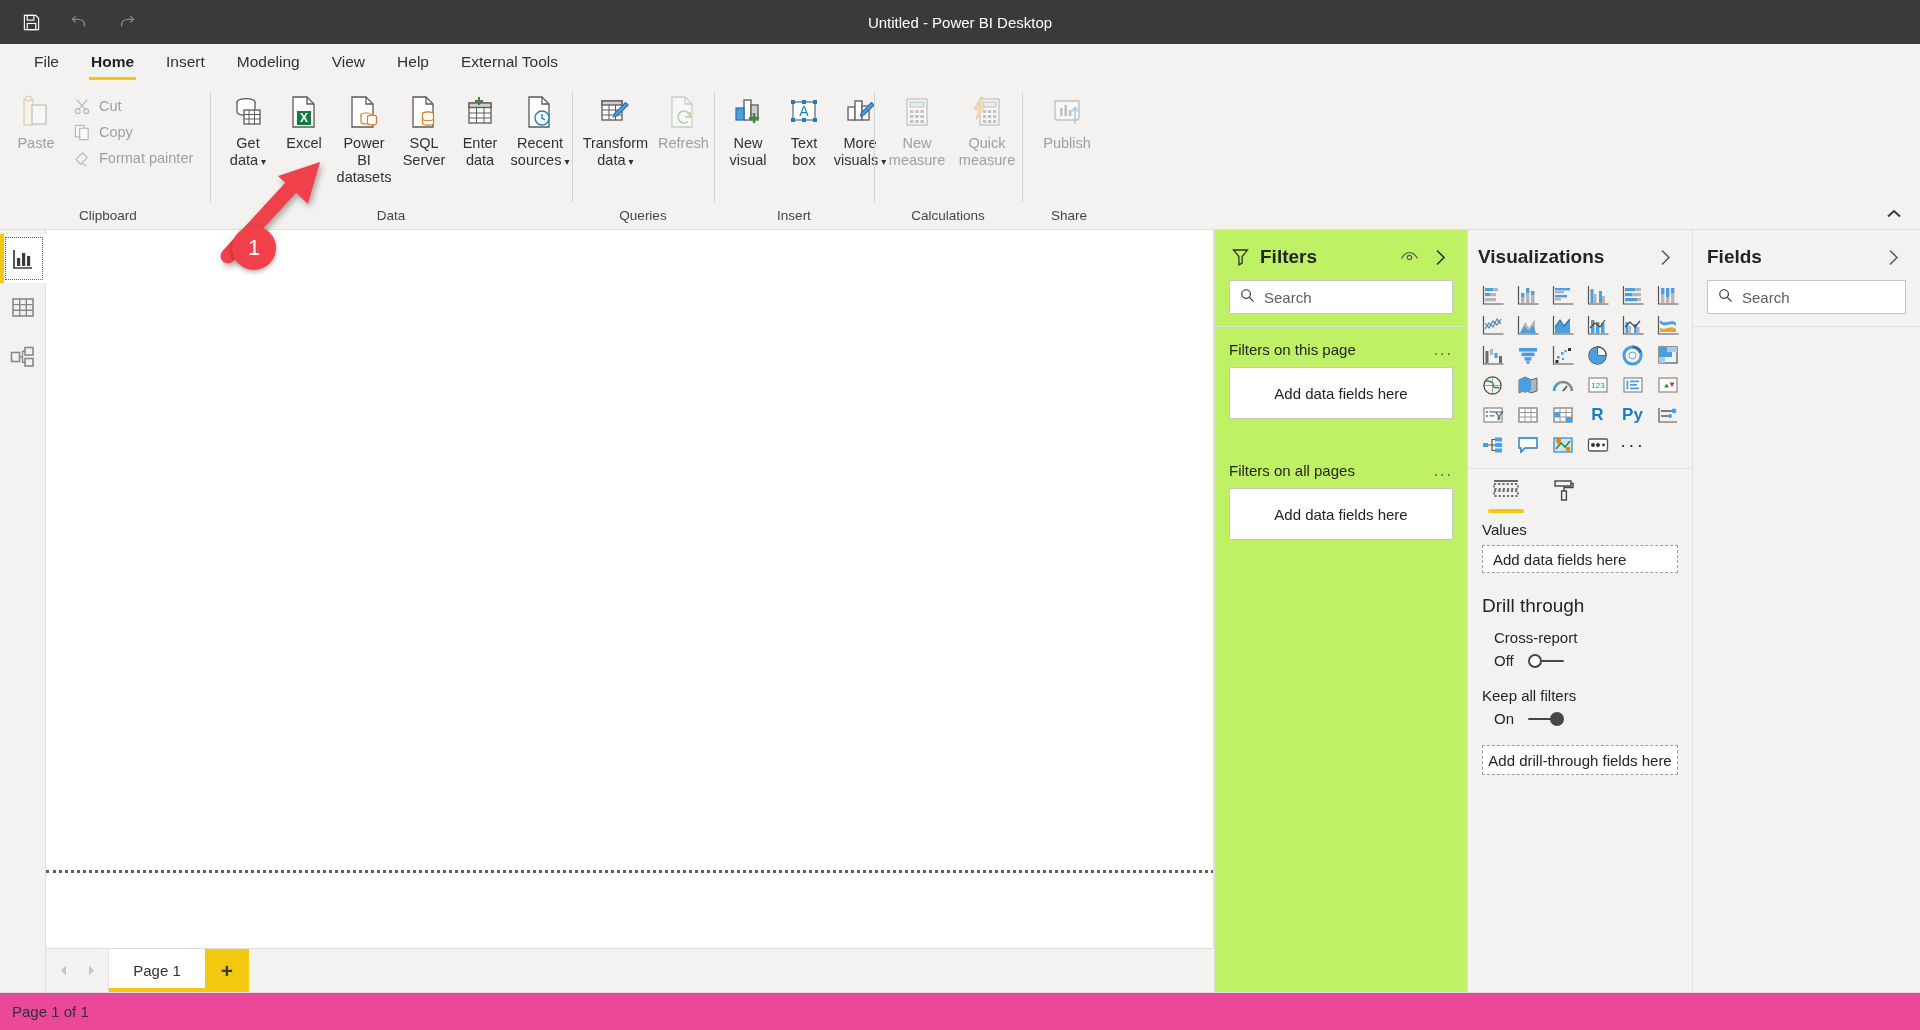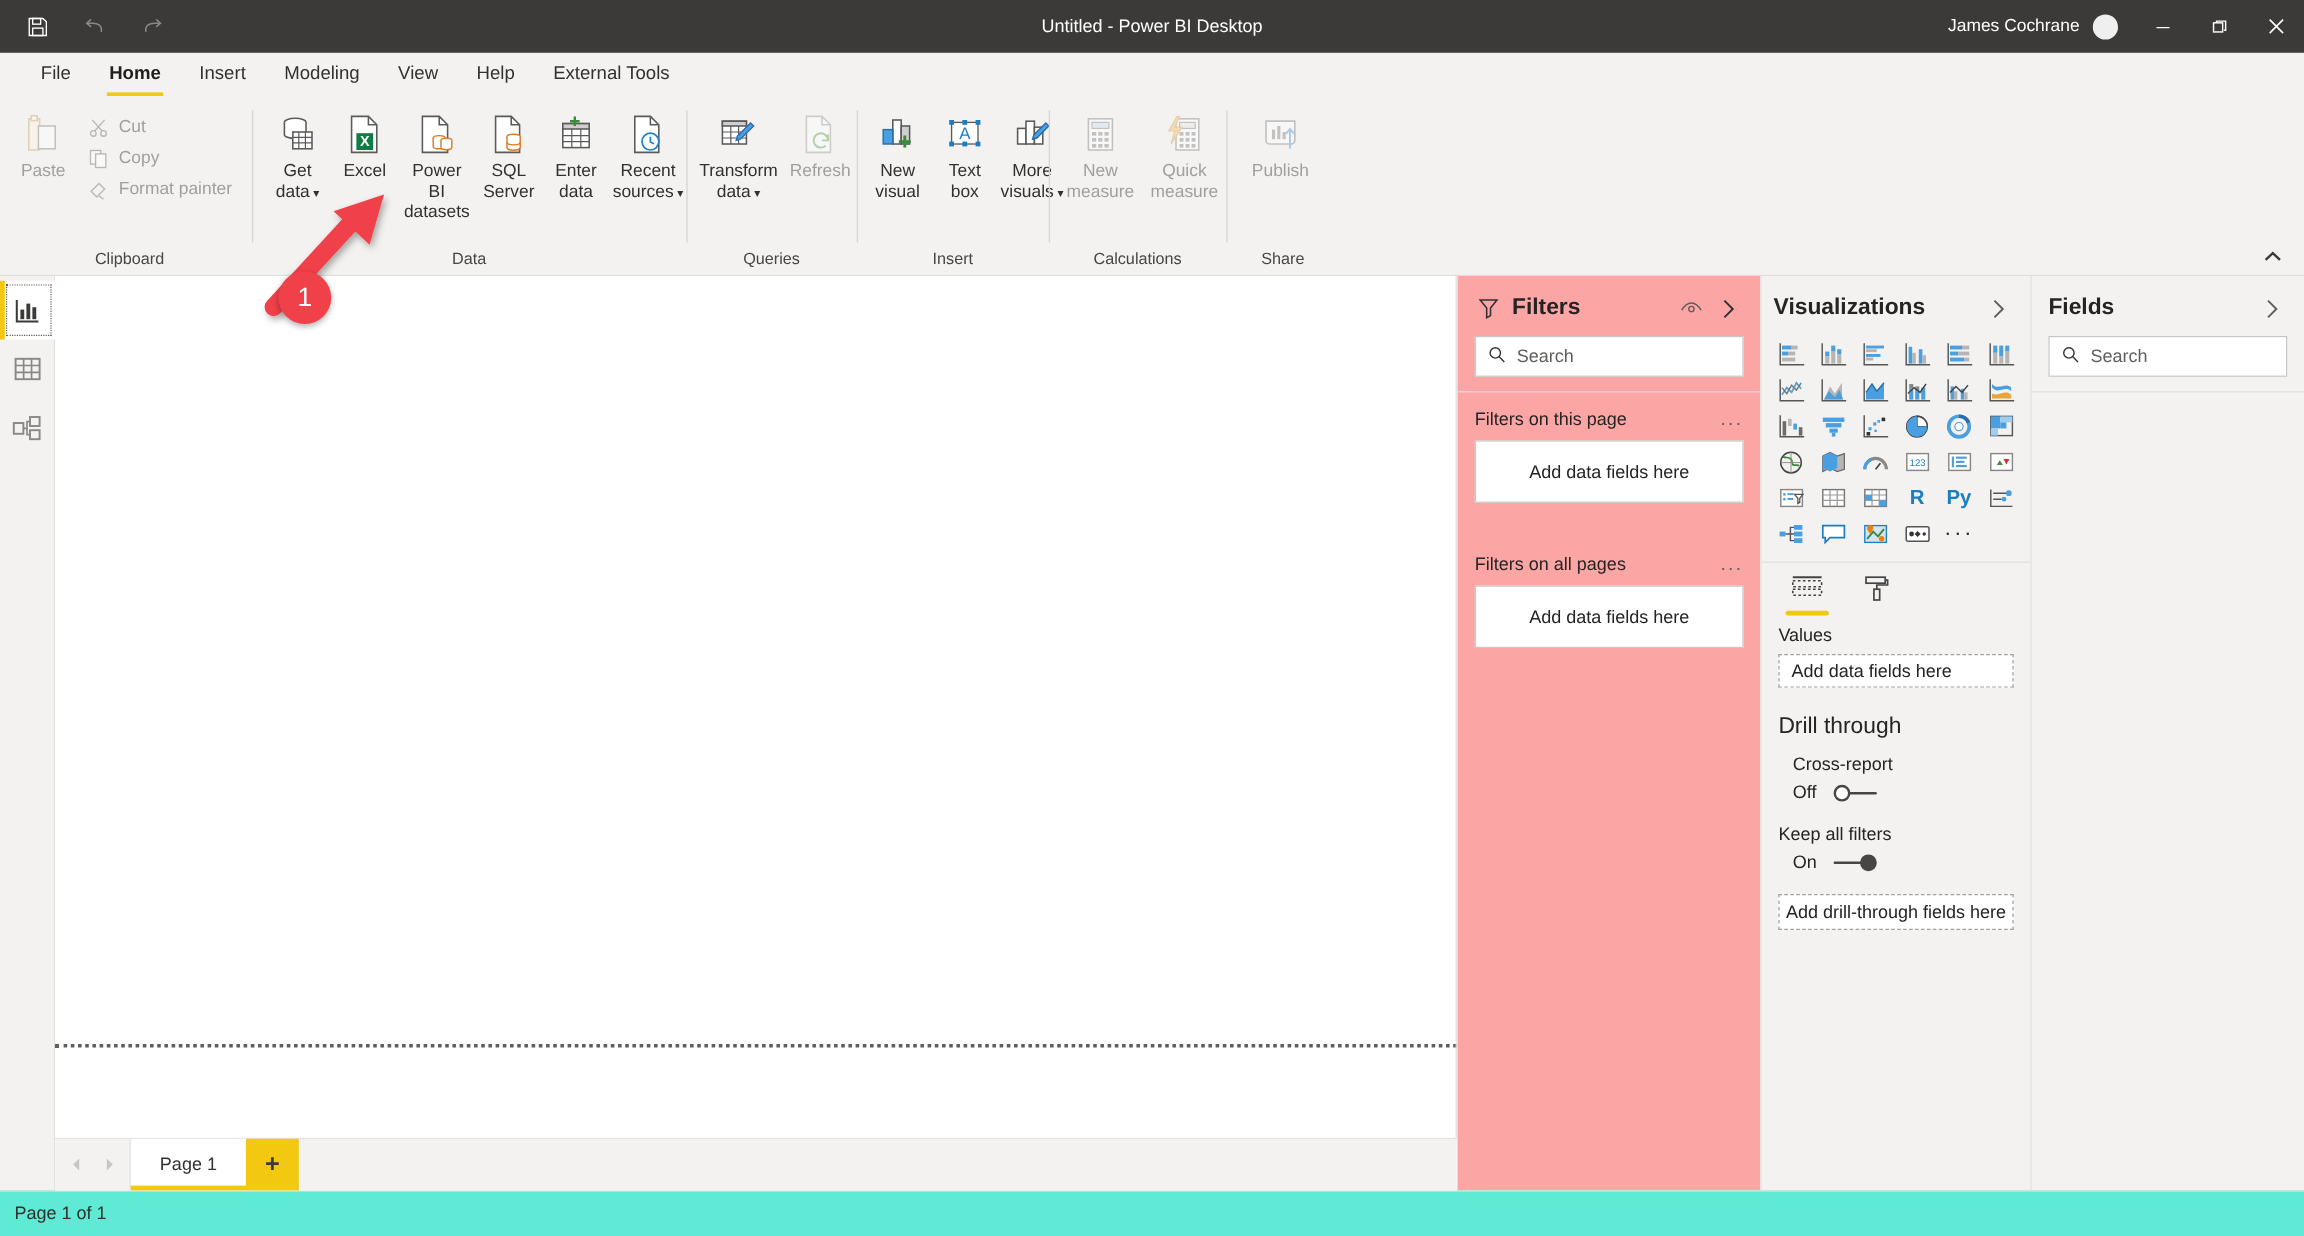--- a/index.html
+++ b/index.html
@@ -119,21 +119,21 @@
     background:#ffffff; font-size:15px; color:#323130; position:relative;
   }
   .pagetab::after { content:""; position:absolute; left:0; right:0; bottom:0; height:4px; background:#f2c811; }
   .addpage {
     width:44px; background:#f2c811; display:flex; align-items:center; justify-content:center;
     color:#3b3a39; font-size:21px; font-weight:bold;
   }
 
   
   .pane { background:#f3f2f1; border-left:1px solid #e1dfdd; display:flex; flex-direction:column; }
-  .pane-filters { width:253px; flex:0 0 253px; background:#fca5a5; }
+  .pane-filters { width:253px; flex:0 0 253px; background:#bef264; }
   .pane-viz { width:225px; flex:0 0 225px; }
   .pane-fields { width:228px; flex:0 0 228px; }
 
   .pane-header {
     display:flex; align-items:center; padding:16px 16px 10px 14px; gap:9px;
   }
   .pane-header .ttl { font-size:19px; font-weight:bold; color:#252423; }
   .pane-header .spacer { flex:1; }
   .pane-hicon { width:22px; height:22px; display:flex; align-items:center; justify-content:center; color:#323130; }
 
@@ -186,21 +186,21 @@
   .sw { width:36px; height:14px; position:relative; display:flex; align-items:center; }
   .sw .track { position:absolute; height:2px; background:#484644; border-radius:1px; }
   .sw.off .track { left:11px; right:0; }
   .sw.on  .track { left:0; right:11px; }
   .sw .knob { position:absolute; width:14px; height:14px; border-radius:50%; }
   .sw.off .knob { left:0; border:2px solid #484644; background:#ffffff; }
   .sw.on  .knob { right:0; background:#484644; }
 
   
   .statusbar {
-    height:38px; flex:0 0 38px; background:#5eead4; border-top:1px solid #e1dfdd;
+    height:38px; flex:0 0 38px; background:#ec4899; border-top:1px solid #e1dfdd;
     display:flex; align-items:center; padding-left:12px; font-size:15px; color:#323130;
   }
 
   
   .annot { position:absolute; left:216px; top:160px; width:160px; height:140px; pointer-events:none; }
   .badge {
     position:absolute; left:232px; top:226px; width:44px; height:44px; border-radius:50%;
     background:#f0404a; color:#ffffff; font-size:22px; display:flex; align-items:center; justify-content:center;
     box-shadow:0 2px 5px rgba(0,0,0,.32); font-family:"Liberation Sans", sans-serif;
   }
@@ -226,42 +226,20 @@
           </svg>
       </div>
       <div class="qat-btn">
         <svg width="20" height="18" viewBox="0 0 22 20">
             <path d="M5 15c-1-6 3-8 8-8h5" fill="none" stroke="#8a8886" stroke-width="1.4"></path>
             <path d="M14.5 3.5l4 3.5-4 3.5" fill="none" stroke="#8a8886" stroke-width="1.4"></path>
           </svg>
       </div>
     </div>
     <div class="title-center">Untitled - Power BI Desktop</div>
-    <div class="title-right">
-      <div class="acct">
-        <span>James Cochrane</span>
-        <span class="avatar"></span>
-      </div>
-      <div class="wbtn">
-        <svg width="13" height="13" viewBox="0 0 12 12">
-            <path d="M1 6.5h10" stroke="#ffffff" stroke-width="1.1"></path>
-          </svg>
-      </div>
-      <div class="wbtn">
-        <svg width="13" height="13" viewBox="0 0 12 12">
-            <rect x="1.5" y="2.8" width="7" height="7" fill="none" stroke="#ffffff" stroke-width="1.1"></rect>
-            <path d="M3.8 2.6V1.5h7v7H9.6" fill="none" stroke="#ffffff" stroke-width="1.1"></path>
-          </svg>
-      </div>
-      <div class="wbtn">
-        <svg width="14" height="14" viewBox="0 0 12 12">
-            <path d="M1.2 1.2l9.6 9.6M10.8 1.2l-9.6 9.6" stroke="#ffffff" stroke-width="1.15"></path>
-          </svg>
-      </div>
-    </div>
   </div>
 
   <div class="tabbar">
     <div class="tab">File</div>
     <div class="tab active">Home</div>
     <div class="tab">Insert</div>
     <div class="tab">Modeling</div>
     <div class="tab">View</div>
     <div class="tab">Help</div>
     <div class="tab">External Tools</div>

